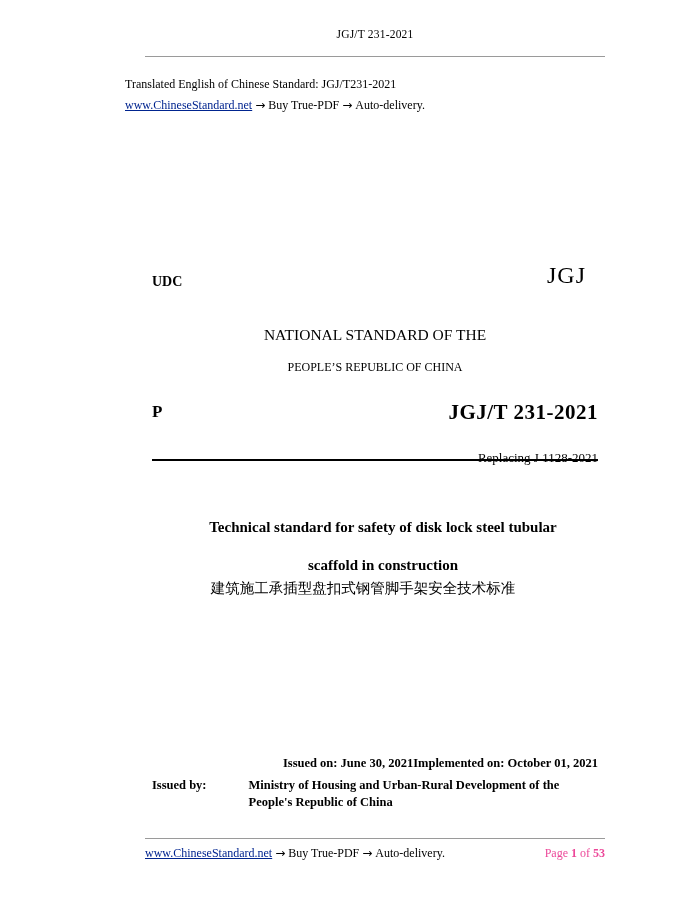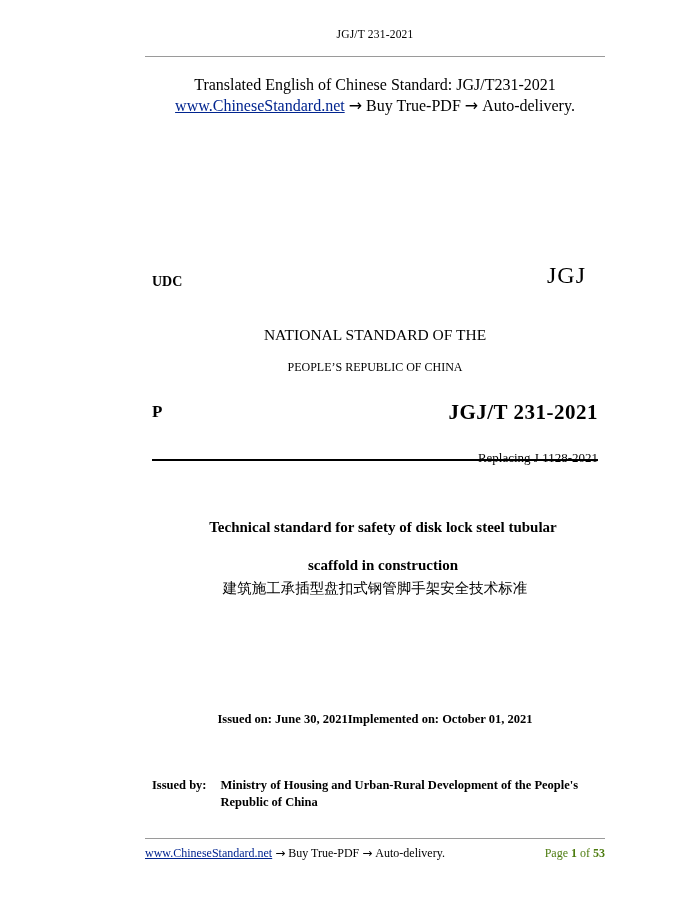--- a/index.html
+++ b/index.html
@@ -39,22 +39,21 @@
     left: 120px;
     width: 460px;
     border-top: 1px solid #9a9a9a;
   }
   
   .promo {
     position: absolute;
     top: 74px;
     left: 100px;
     width: 500px;
-    text-align: center;
-    font-size: 16px;
+    font-size: 12px;
     line-height: 21px;
   }
   .promo a {
     color: #00248f;
     text-decoration: underline;
   }
   .promo .line2 {
     color: #00248f;
   }
   .promo .line2 .plain {
@@ -129,47 +128,48 @@
     left: 128px;
     width: 460px;
     text-align: center;
     font-size: 15px;
     font-weight: bold;
     line-height: 38px;
   }
   .title-zh {
     position: absolute;
     top: 574px;
-    left: 120px;
+    left: 108px;
     width: 460px;
     text-align: center;
     font-size: 14.5px;
     font-family: "DejaVu Sans", sans-serif;
     line-height: 28px;
   }
   
   .issue-row {
     position: absolute;
-    top: 712px;
+    top: 756px;
     left: 127px;
     width: 446px;
     font-size: 12.5px;
     font-weight: bold;
     display: flex;
-    justify-content: center;
+    justify-content: flex-end;
   }
   .issued-by {
     position: absolute;
     top: 777px;
     left: 127px;
     width: 452px;
     font-size: 12.5px;
     font-weight: bold;
     line-height: 17px;
     display: flex;
+    gap: 28px;
   }
   .issued-by .label {
     white-space: nowrap;
     margin-right: 14px;
   }
   .issued-by .value {
     flex: 1;
   }
   
   .footer-rule {
@@ -191,21 +191,21 @@
   }
   .footer .left a {
     color: #00248f;
     text-decoration: underline;
   }
   .footer .left .plain {
     color: #000000;
     text-decoration: none;
   }
   .footer .right {
-    color: #4d7c0f;
+    color: #ec4899;
     text-align: center;
   }
   .footer .right b {
     font-weight: bold;
   }
   .arrow {
     font-family: "DejaVu Sans", sans-serif;
   }
 </style>
 </head>

